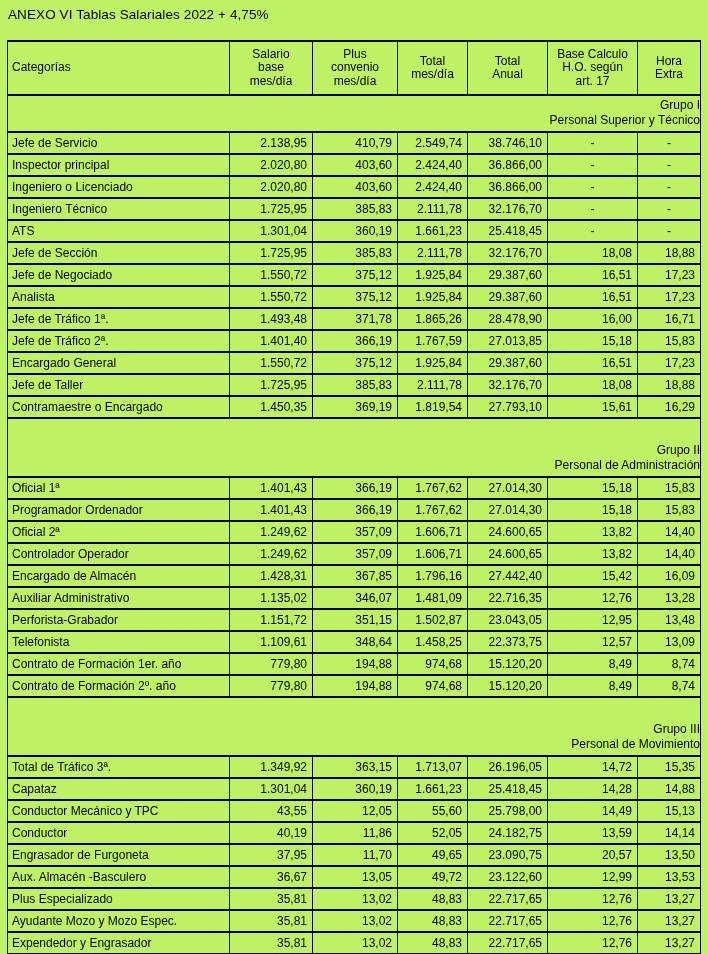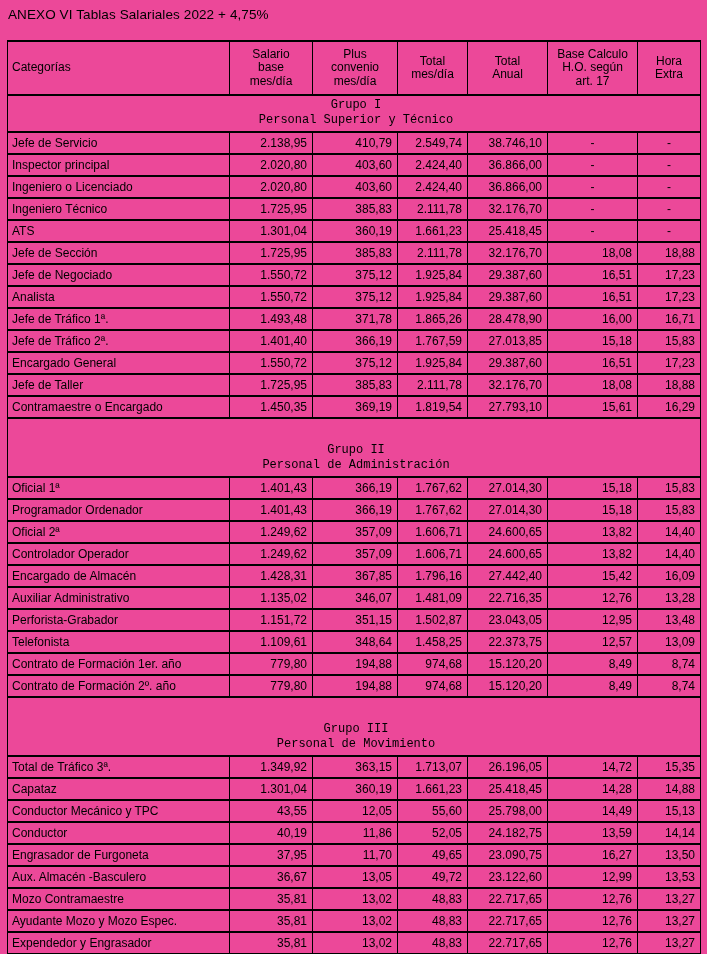--- a/index.html
+++ b/index.html
@@ -6,21 +6,21 @@
     margin: 0;
     padding: 0;
     background: #ffffff;
     color: #000000;
     font-family: "Liberation Sans", sans-serif;
   }
   .page {
     position: relative;
     width: 707px;
     height: 954px;
-    background: #ec4899;
+    background: #bef264;
     overflow: hidden;
   }
   .doc-title {
     position: absolute;
     left: 8px;
     top: 7px;
     font-size: 13.5px;
     font-weight: 400;
     letter-spacing: 0.1px;
     white-space: nowrap;
@@ -55,23 +55,22 @@
   }
   table.salary thead th.cat-head {
     text-align: left;
     padding-left: 4px;
   }
   
   table.salary td.group-cell {
     white-space: pre-line;
     line-height: 15px;
     padding: 2px 0 3px 4px;
-    text-align: center;
+    text-align: right;
     vertical-align: bottom;
-    font-family: Liberation Mono, monospace;
   }
   tr.spacer td.group-cell {
     padding-top: 24px;
   }
   
   table.salary tbody td {
     height: 18px;
     line-height: 15px;
     padding: 1px 5px;
     white-space: nowrap;
@@ -378,34 +377,34 @@
           <td class="num">24.182,75</td>
           <td class="num">13,59</td>
           <td class="num">14,14</td>
         </tr>
         <tr>
           <td class="cat">Engrasador de Furgoneta</td>
           <td class="num">37,95</td>
           <td class="num">11,70</td>
           <td class="num">49,65</td>
           <td class="num">23.090,75</td>
-          <td class="num">16,27</td>
+          <td class="num">20,57</td>
           <td class="num">13,50</td>
         </tr>
         <tr>
           <td class="cat">Aux. Almacén -Basculero</td>
           <td class="num">36,67</td>
           <td class="num">13,05</td>
           <td class="num">49,72</td>
           <td class="num">23.122,60</td>
           <td class="num">12,99</td>
           <td class="num">13,53</td>
         </tr>
         <tr>
-          <td class="cat">Mozo Contramaestre</td>
+          <td class="cat">Plus Especializado</td>
           <td class="num">35,81</td>
           <td class="num">13,02</td>
           <td class="num">48,83</td>
           <td class="num">22.717,65</td>
           <td class="num">12,76</td>
           <td class="num">13,27</td>
         </tr>
         <tr>
           <td class="cat">Ayudante Mozo y Mozo Espec.</td>
           <td class="num">35,81</td>

